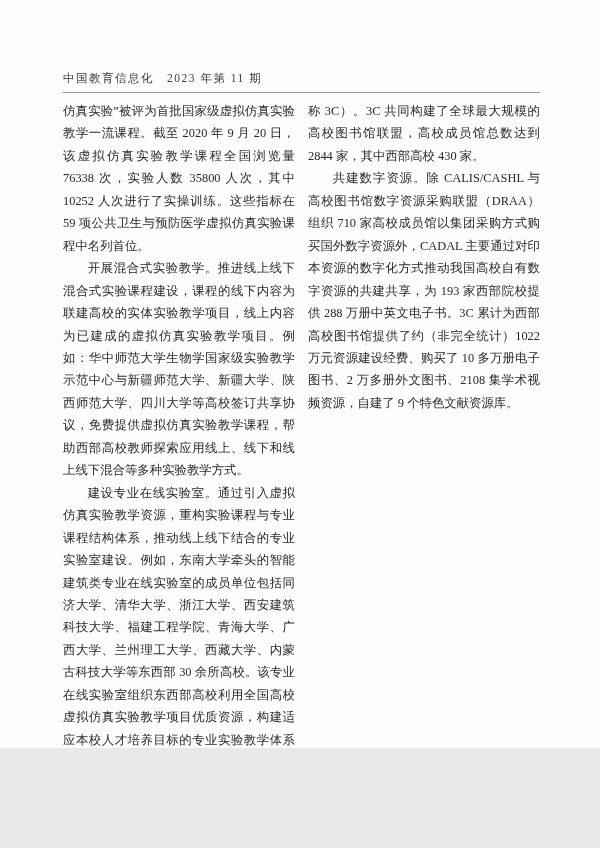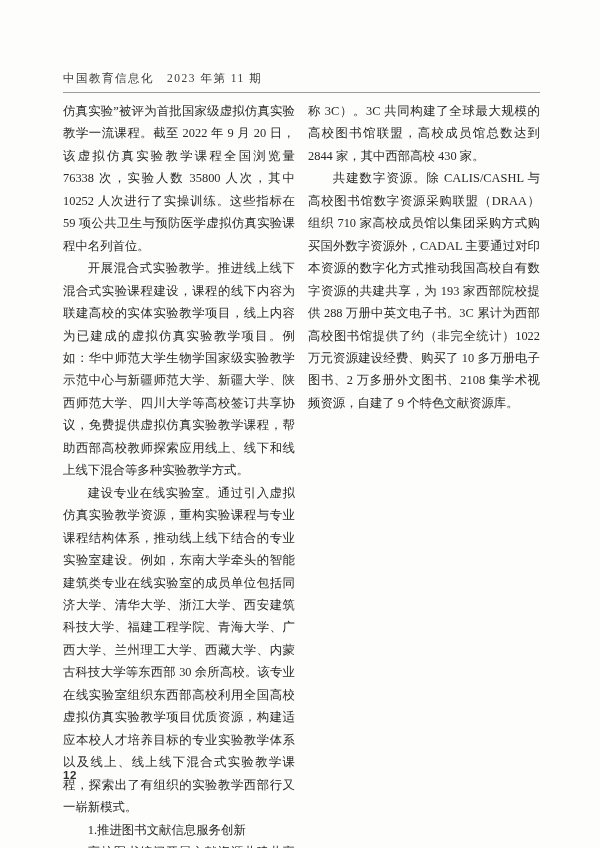--- a/index.html
+++ b/index.html
@@ -3,21 +3,21 @@
 <meta charset="utf-8">
 <style>
   html, body {
     margin: 0;
     padding: 0;
     background: #e9e9e7;
   }
   .page {
     position: relative;
     width: 600px;
-    height: 848px;
+    height: 748px;
     margin: 0 auto;
     background: #fdfdfc;
     overflow: hidden;
   }
   .running-head {
     position: absolute;
     top: 71px;
     left: 63px;
     width: 477px;
     font-family: "Liberation Serif", "DejaVu Serif", serif;
@@ -82,21 +82,21 @@
 
 <div class="page">
 
   <div class="running-head">中国教育信息化　2023 年第 11 期</div>
 
   <div class="header-rule"></div>
 
   <div class="columns">
 
     <div class="column">
-      <p>仿真实验”被评为首批国家级虚拟仿真实验教学一流课程。截至 2022 年 9 月 20 日，该虚拟仿真实验教学课程全国浏览量 76338 次，实验人数 35800 人次，其中 10252 人次进行了实操训练。这些指标在 59 项公共卫生与预防医学虚拟仿真实验课程中名列首位。</p>
+      <p>仿真实验”被评为首批国家级虚拟仿真实验教学一流课程。截至 2020 年 9 月 20 日，该虚拟仿真实验教学课程全国浏览量 76338 次，实验人数 35800 人次，其中 10252 人次进行了实操训练。这些指标在 59 项公共卫生与预防医学虚拟仿真实验课程中名列首位。</p>
       <p class="indent">开展混合式实验教学。推进线上线下混合式实验课程建设，课程的线下内容为联建高校的实体实验教学项目，线上内容为已建成的虚拟仿真实验教学项目。例如：华中师范大学生物学国家级实验教学示范中心与新疆师范大学、新疆大学、陕西师范大学、四川大学等高校签订共享协议，免费提供虚拟仿真实验教学课程，帮助西部高校教师探索应用线上、线下和线上线下混合等多种实验教学方式。</p>
       <p class="indent">建设专业在线实验室。通过引入虚拟仿真实验教学资源，重构实验课程与专业课程结构体系，推动线上线下结合的专业实验室建设。例如，东南大学牵头的智能建筑类专业在线实验室的成员单位包括同济大学、清华大学、浙江大学、西安建筑科技大学、福建工程学院、青海大学、广西大学、兰州理工大学、西藏大学、内蒙古科技大学等东西部 30 余所高校。该专业在线实验室组织东西部高校利用全国高校虚拟仿真实验教学项目优质资源，构建适应本校人才培养目标的专业实验教学体系以及线上、线上线下混合式实验教学课程，探索出了有组织的实验教学西部行又一崭新模式。</p>
       <p class="indent">1.推进图书文献信息服务创新</p>
       <p class="indent">高校图书馆间开展文献资源共建共享工作，主要依托中国高等教育文献保障系统(CALIS)、大学数字图书馆国际合作计划（CADAL）、中国高校人文社会科学文献中心（CASHL）等三大全国性高校文献资源共建共享体系（以下简</p>
     </div>
 
     <div class="column">
       <p>称 3C）。3C 共同构建了全球最大规模的高校图书馆联盟，高校成员馆总数达到 2844 家，其中西部高校 430 家。</p>
       <p class="indent">共建数字资源。除 CALIS/CASHL 与高校图书馆数字资源采购联盟（DRAA）组织 710 家高校成员馆以集团采购方式购买国外数字资源外，CADAL 主要通过对印本资源的数字化方式推动我国高校自有数字资源的共建共享，为 193 家西部院校提供 288 万册中英文电子书。3C 累计为西部高校图书馆提供了约（非完全统计）1022 万元资源建设经费、购买了 10 多万册电子图书、2 万多册外文图书、2108 集学术视频资源，自建了 9 个特色文献资源库。</p>
 

